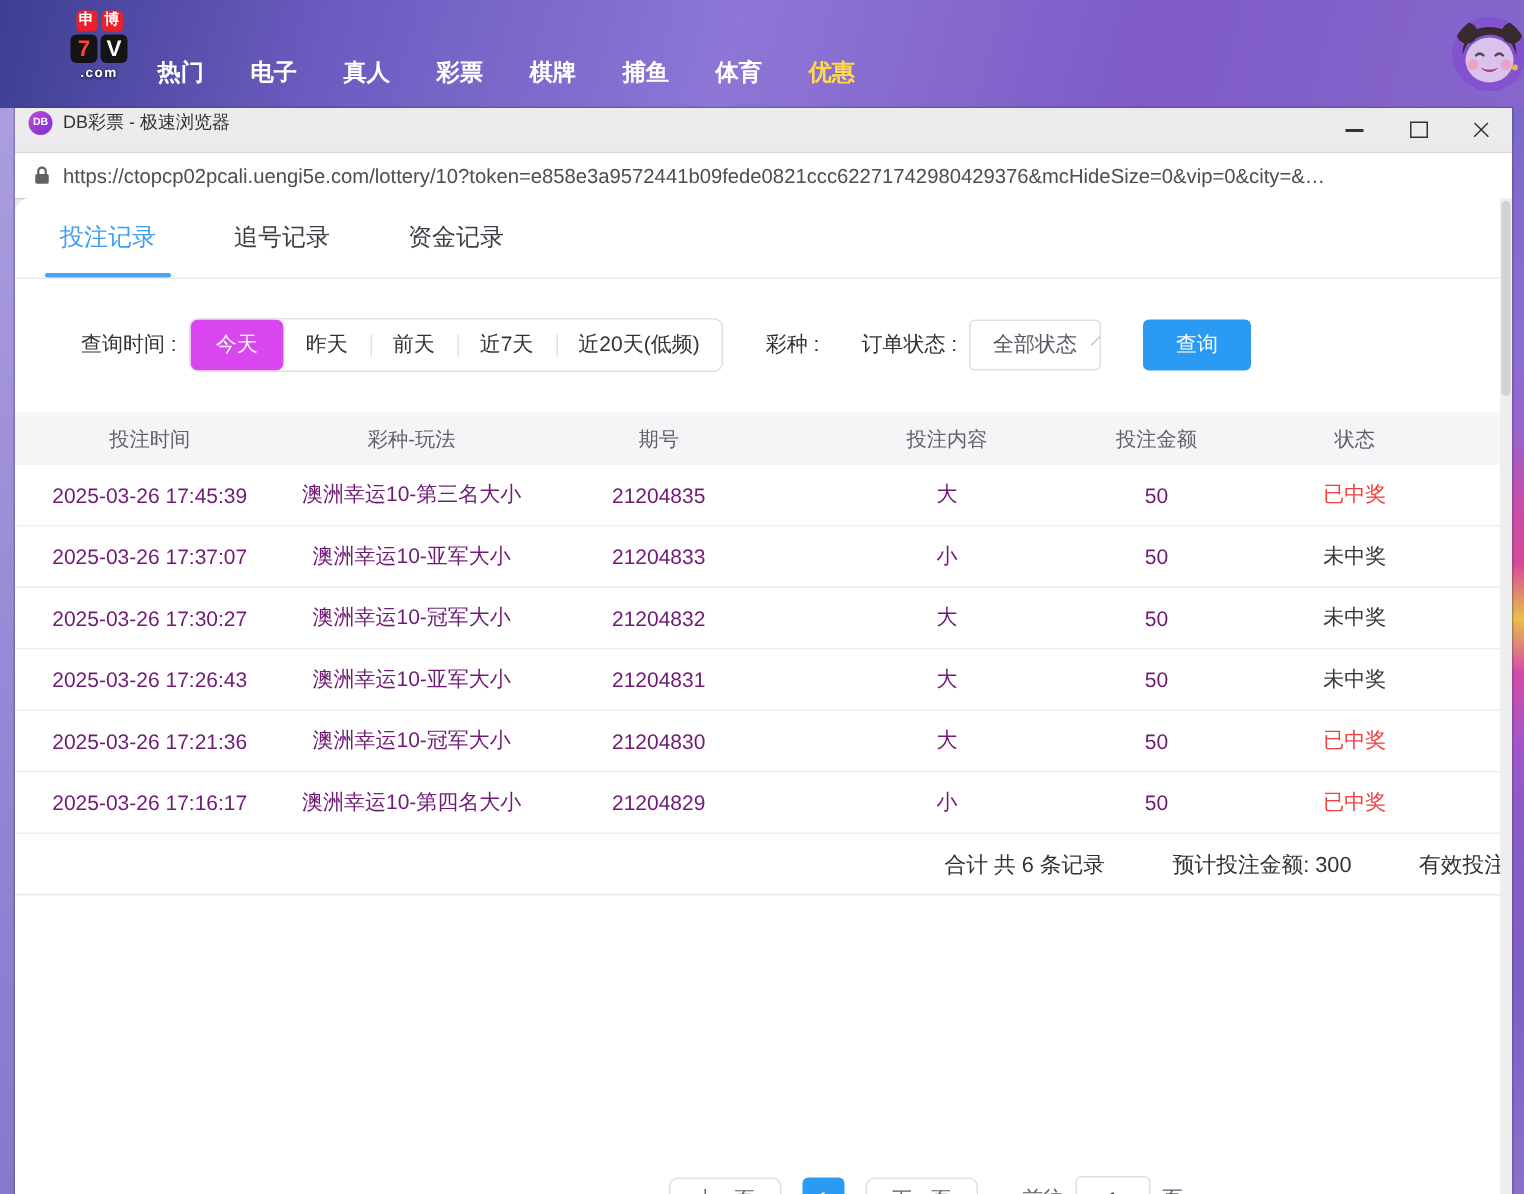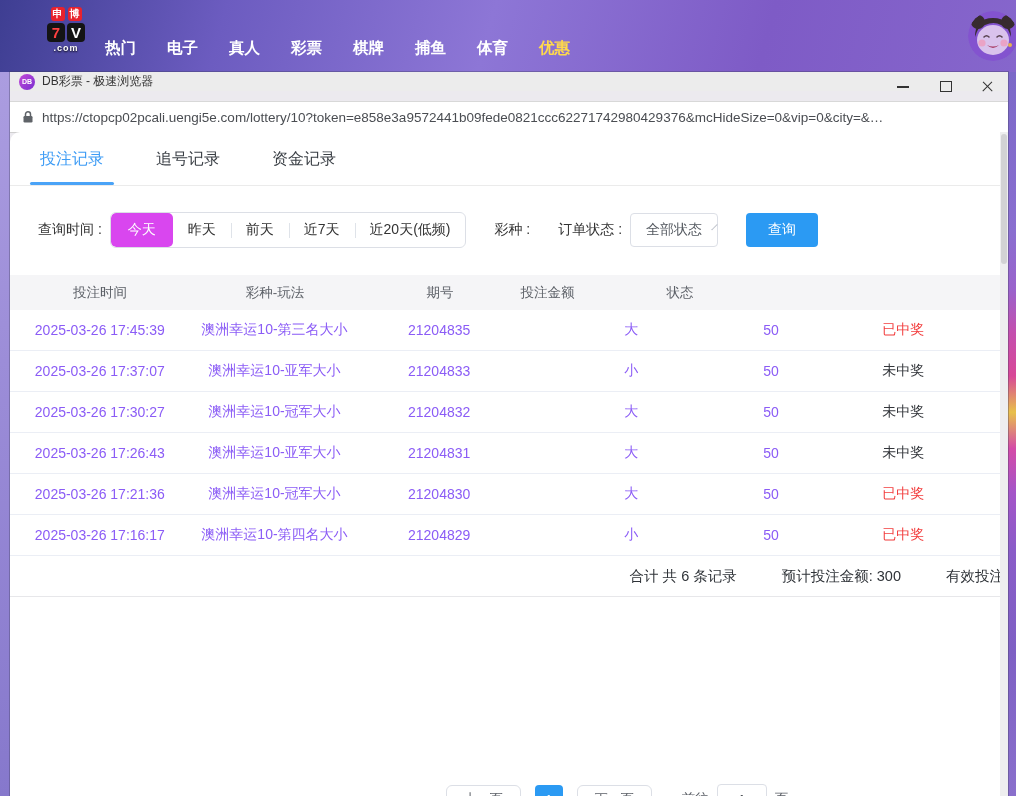--- a/index.html
+++ b/index.html
@@ -53,21 +53,21 @@
   .content{position:absolute;left:0;top:60px;width:100%;height:664px;background:#fff;
     border-top-left-radius:10px;overflow:hidden;}
 
   
   .tabs{display:flex;align-items:flex-start;height:53px;padding-left:30px;gap:52px;border-bottom:1px solid #ebebeb;}
   .tab{position:relative;height:53px;line-height:53px;font-size:16px;color:#3a3f45;cursor:pointer;white-space:nowrap;}
   .tab.active{color:#3e9cf5;}
   .tab.active::after{content:"";position:absolute;left:-10px;right:-10px;bottom:0;height:3px;background:#4aa3f7;border-radius:3px;}
 
   
-  .filterbar{display:flex;align-items:center;margin-top:26px;padding-left:28px;height:36px;}
+  .filterbar{display:flex;align-items:center;margin-top:26px;padding-left:44px;height:36px;}
   .flabel{font-size:14px;color:#333;white-space:nowrap;}
   .btn-group{display:flex;align-items:stretch;height:36px;border:1px solid #dcdfe6;border-radius:6px;
     margin-left:8px;overflow:hidden;background:#fff;box-sizing:border-box;}
   .tg-btn{border:none;background:transparent;font-size:14px;color:#333;padding:0 15px;cursor:pointer;position:relative;}
   .tg-btn.active{background:#d946ef;color:#fff;border-radius:5px;padding:0 17px;}
   .tg-plain + .tg-plain::before{content:"";position:absolute;left:0;top:10px;width:1px;height:15px;background:#dfe3e9;}
   .select{display:flex;align-items:center;justify-content:space-between;height:34px;border:1px solid #dcdfe6;
     border-radius:4px;background:#fff;margin-left:8px;padding:0 10px 0 15px;cursor:pointer;box-sizing:border-box;}
   .select .sel-text{font-size:14px;color:#555a61;white-space:nowrap;}
   .chev{width:7px;height:7px;border-right:1.6px solid #c0c4cc;border-bottom:1.6px solid #c0c4cc;
@@ -78,21 +78,21 @@
   .search-btn{margin-left:28px;width:72px;height:34px;background:#2b9af3;color:#fff;border:none;border-radius:4px;
     font-size:14px;cursor:pointer;}
 
   
   .table{margin-top:27px;}
   .thead{display:flex;height:35px;align-items:center;background:#f5f5f7;}
   .trow{display:flex;height:40px;align-items:center;border-bottom:1px solid #ebeef5;background:#fff;}
   .cell{text-align:center;white-space:nowrap;overflow:visible;}
   .c1{width:180px;} .c2{width:170px;} .c3{width:160px;} .c4{width:225px;} .c5{width:55px;} .c6{width:210px;}
   .thead .cell{font-size:13.5px;color:#5d6168;}
-  .trow .cell{font-size:14px;color:#8b5cf6;}
+  .trow .cell{font-size:14px;color:#701a75;}
   .cell.status{color:#33363b;}
   .cell.status.win{color:#f23d3d;}
 
   
   .summary{display:flex;justify-content:flex-end;align-items:center;gap:45px;height:40px;
     border-bottom:1px solid #e7e7ea;margin-right:-25px;font-size:14.5px;color:#2f3338;white-space:nowrap;}
 
   
   .pagination{display:flex;justify-content:center;align-items:center;margin-top:187px;position:relative;left:108px;}
   .page-btn{height:28px;padding:0 17px;border:1px solid #dcdfe6;border-radius:6px;background:#fff;
@@ -213,20 +213,21 @@
           <i class="chev"></i>
         </div>
         <button class="search-btn">查询</button>
       </div>
 
       <div class="table">
         <div class="thead">
           <div class="cell c1">投注时间</div>
           <div class="cell c2">彩种-玩法</div>
           <div class="cell c3">期号</div>
+          <div class="cell c4">投注内容</div>
           <div class="cell c5">投注金额</div>
           <div class="cell c6">状态</div>
         </div>
 
         <div class="trow">
           <div class="cell c1">2025-03-26 17:45:39</div>
           <div class="cell c2">澳洲幸运10-第三名大小</div>
           <div class="cell c3">21204835</div>
           <div class="cell c4">大</div>
           <div class="cell c5">50</div>

